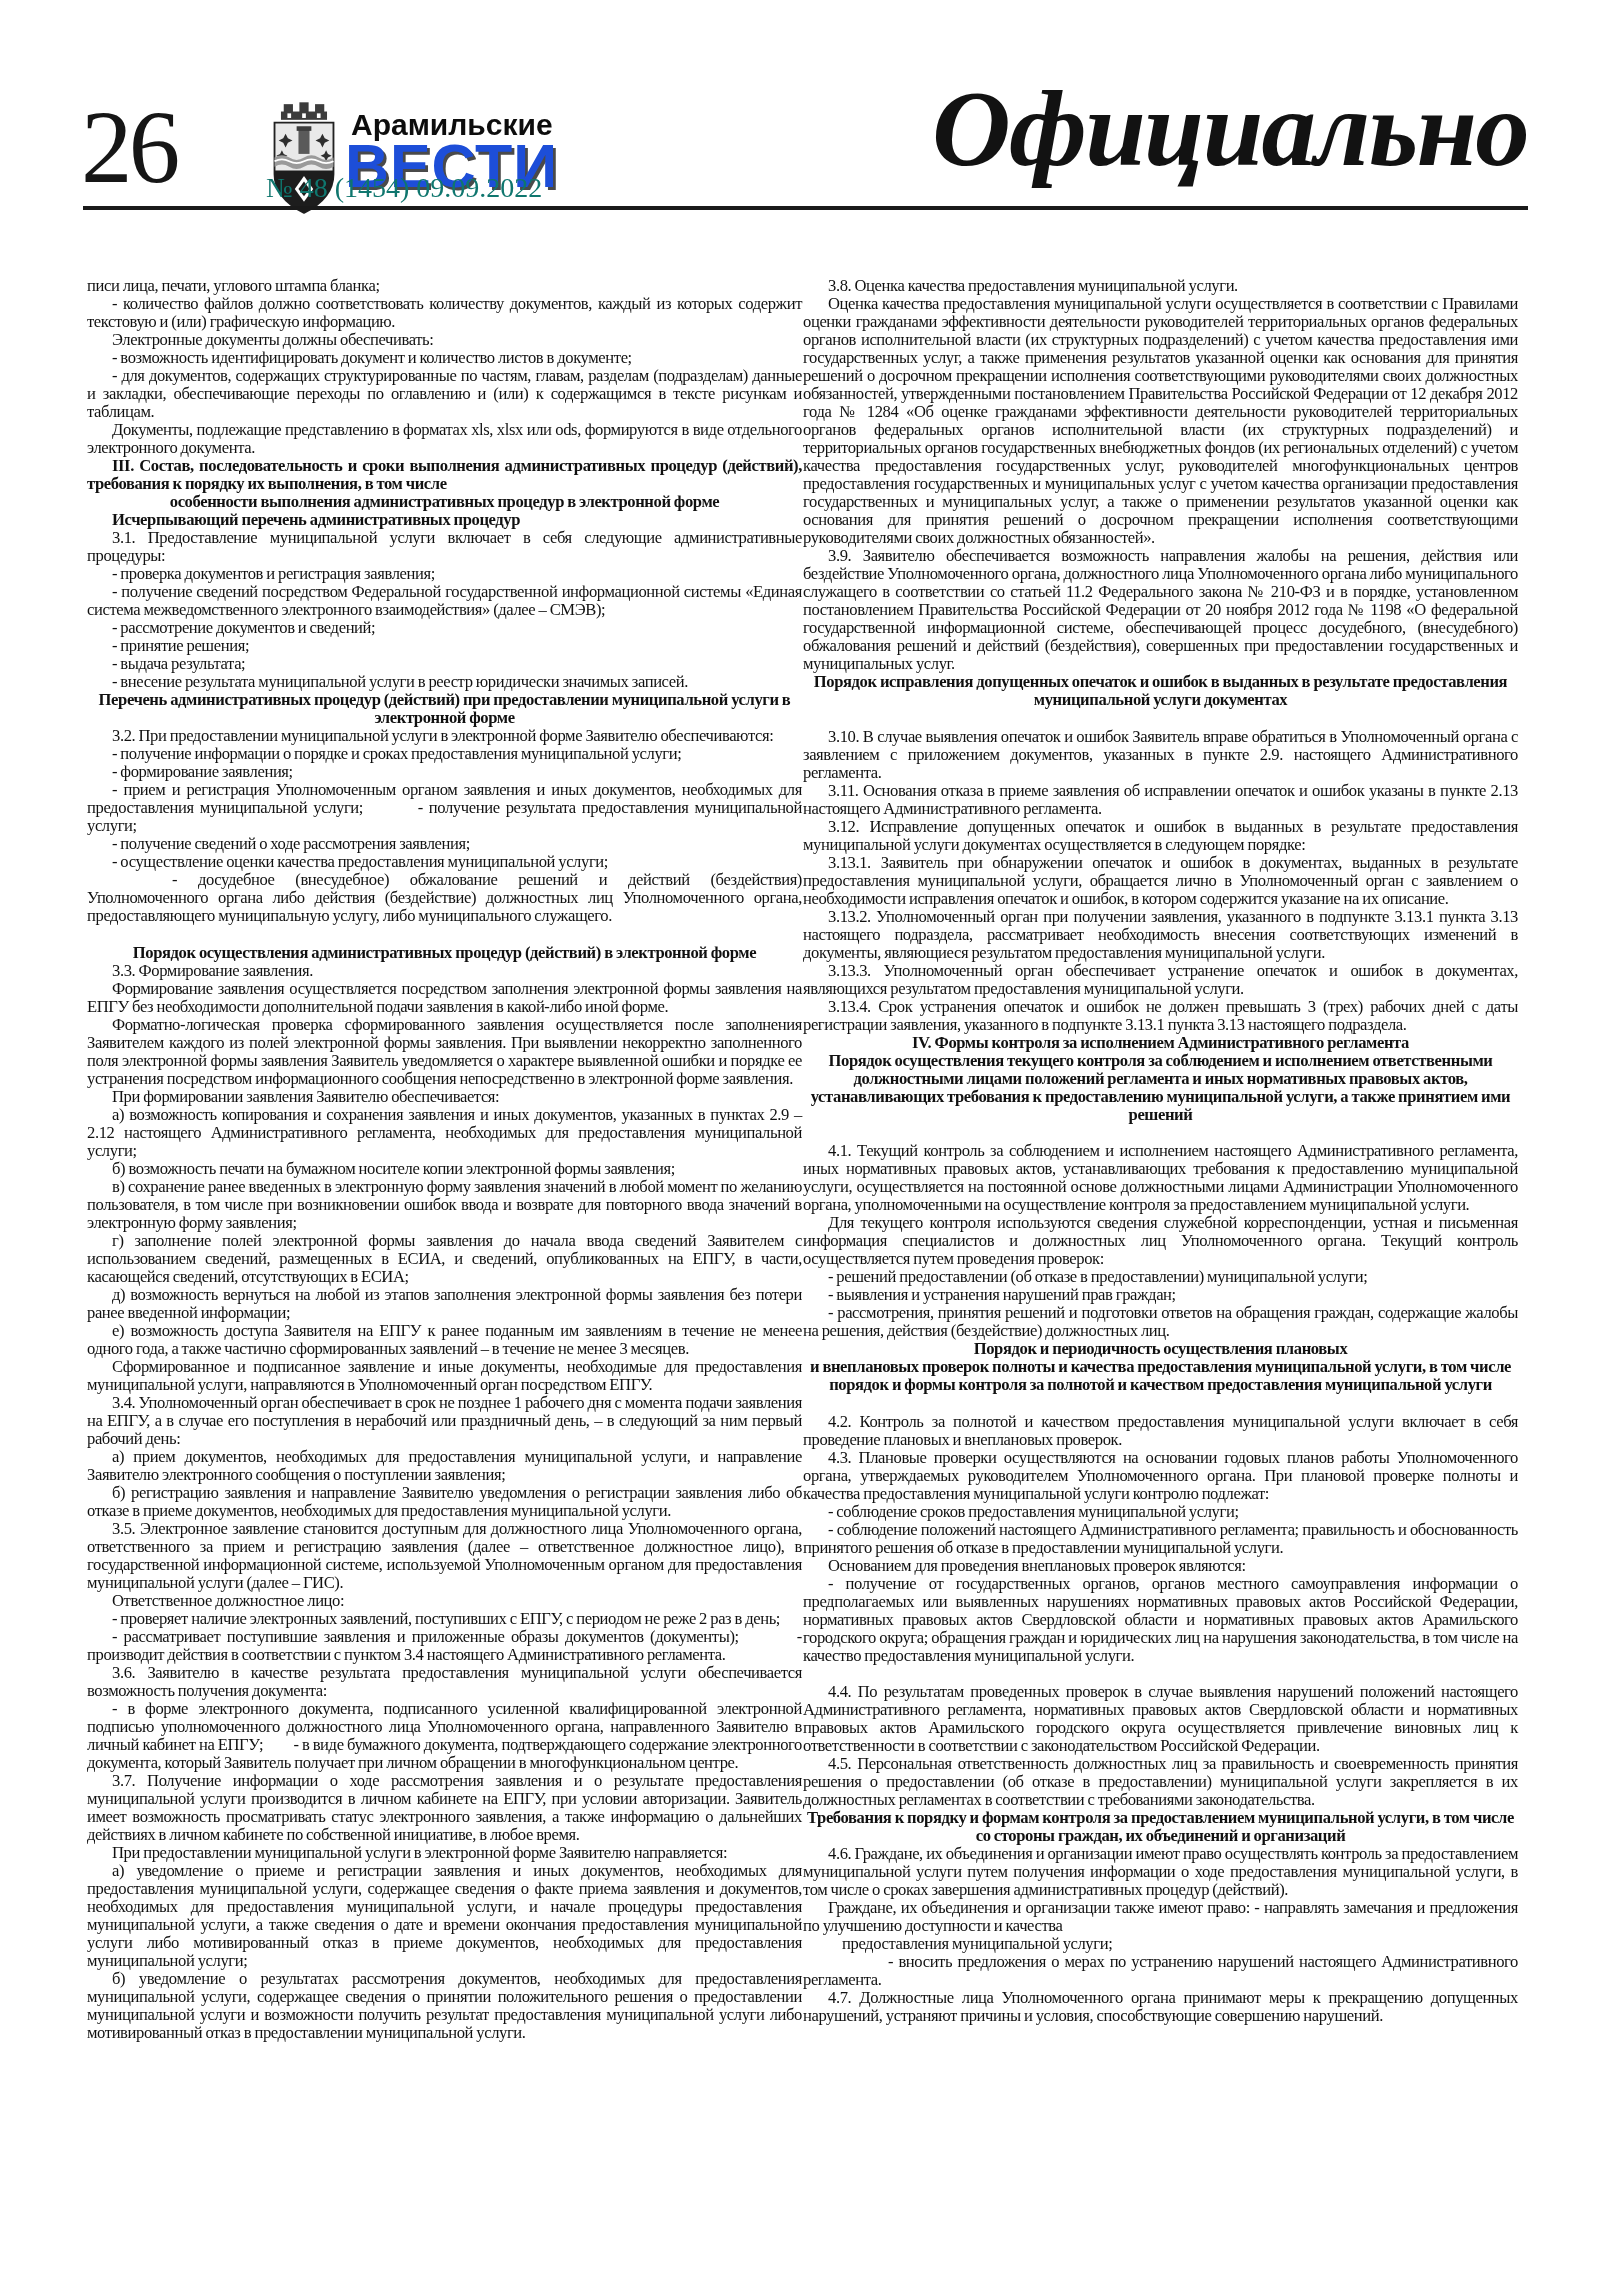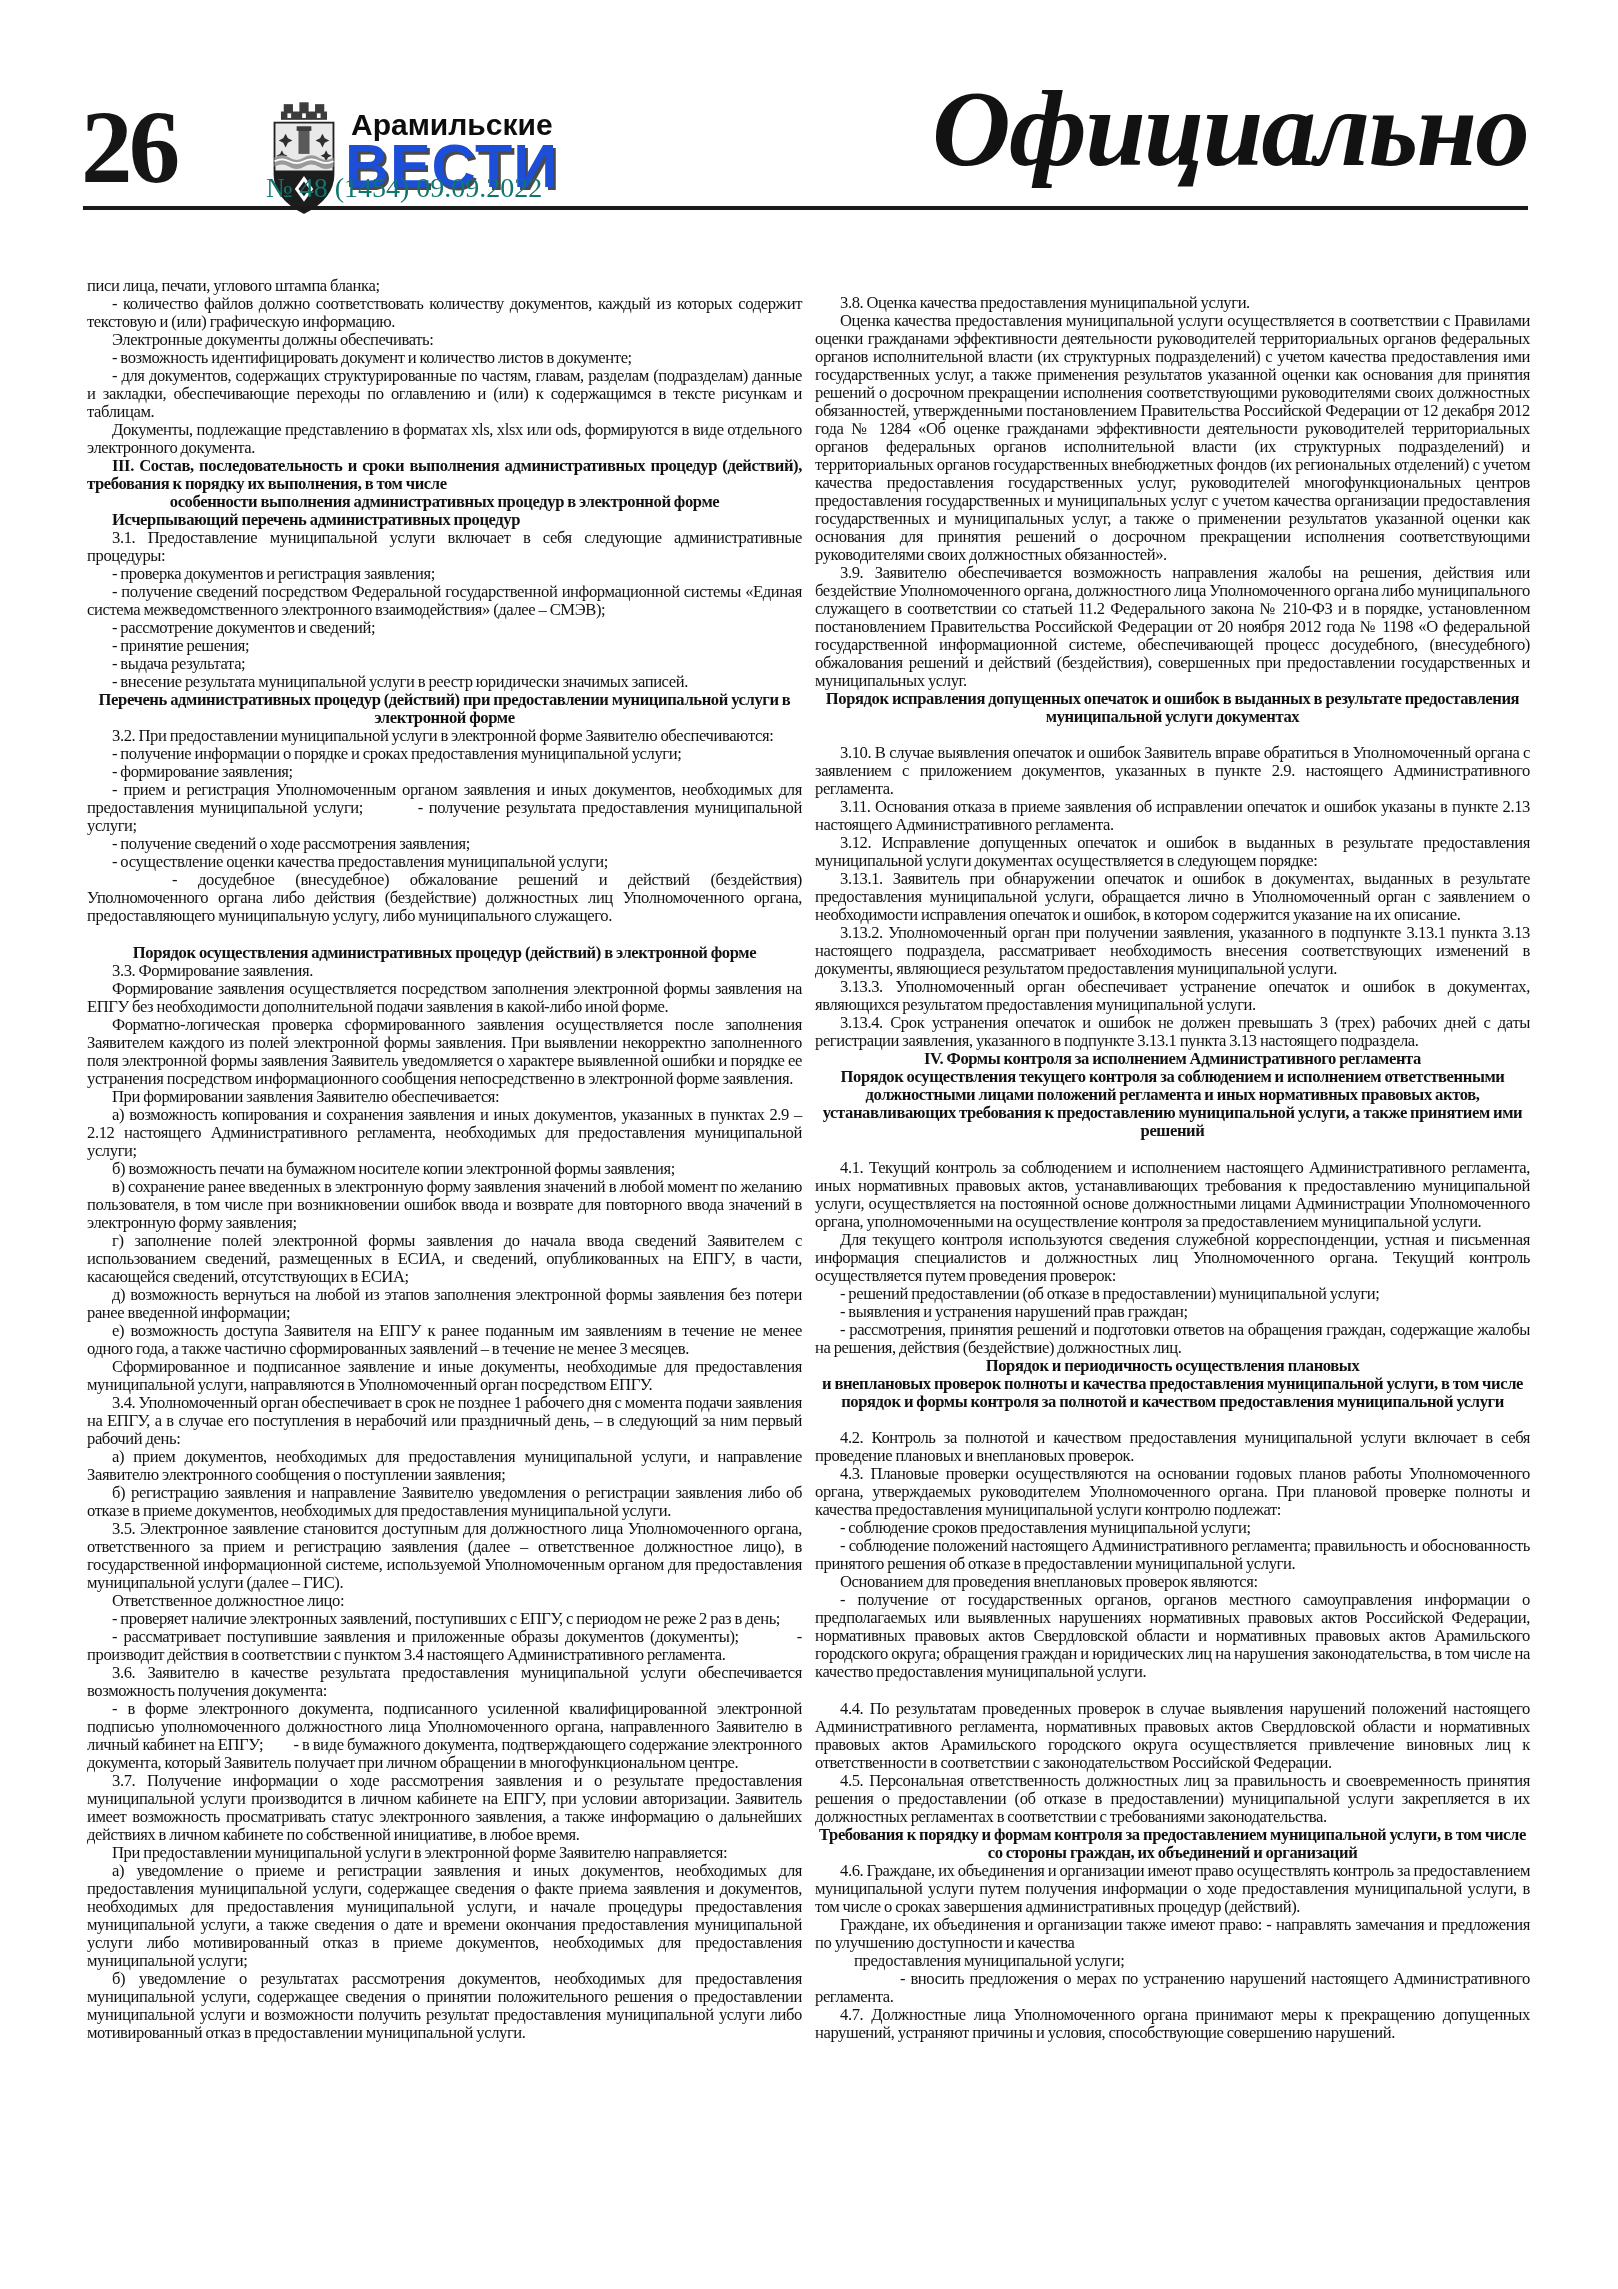--- a/index.html
+++ b/index.html
@@ -1,33 +1,33 @@
 <!DOCTYPE html>
 <html lang="ru" style="font-size:14.8px"><head>
 <meta charset="utf-8">
 <style>
   html,body{margin:0;padding:0;background:#fff;}
   #page{position:relative;width:1619px;height:2290px;background:#fff;overflow:hidden;
         font-family:"Liberation Serif",serif;color:#111;}
   
   #masthead{position:absolute;left:0;top:0;width:100%;height:277px;}
-  .page-num{position:absolute;left:81px;top:96px;font-size:103px;font-weight:bold;
+  .page-num{position:absolute;left:81px;top:96px;font-size:103px;font-weight:normal;
             line-height:1;letter-spacing:-3.7px;color:#161616;}
   .arms{position:absolute;left:269px;top:102px;}
   .paper-top{position:absolute;left:351px;top:108px;font-family:"Liberation Sans",sans-serif;
              font-weight:bold;font-size:30px;color:#0d0d0d;}
   .paper-bottom{position:absolute;left:345px;top:131px;font-family:"Liberation Sans",sans-serif;
              font-weight:bold;font-size:61px;letter-spacing:0.9px;color:#1d4ed8;
              text-shadow:2.8px 2.8px 0 #4a4a4a;}
   .issue{position:absolute;left:266px;top:172px;font-size:28px;color:#0f766e;}
   .section-title{position:absolute;left:932px;top:66px;font-size:109px;font-style:italic;
              font-weight:bold;letter-spacing:-1.8px;color:#121212;}
   .rule{position:absolute;left:83px;top:206px;width:1445px;height:3.7px;background:#1a1a1a;}
   
-  #cols{position:absolute;left:87px;top:277px;width:1445px;display:flex;gap:13px;align-items:flex-end;}
+  #cols{position:absolute;left:87px;top:277px;width:1445px;display:flex;gap:1px;}
   .col{width:715px;}
   .col p{margin:0;font-size:16.6px;line-height:18px;letter-spacing:-0.4px;
          word-spacing:-0.5px;text-align:justify;}
   .col p.p  {text-indent:25px;}
   .col p.p0 {text-indent:0;}
   .col p.li {text-indent:25px;}
   .col p.li2{text-indent:85px;}
   .col p.pind{padding-left:39px;text-indent:0;}
   .col p.b  {font-weight:bold;text-indent:25px;}
   .col p.bc {font-weight:bold;text-align:center;text-indent:0;white-space:pre-line;}

